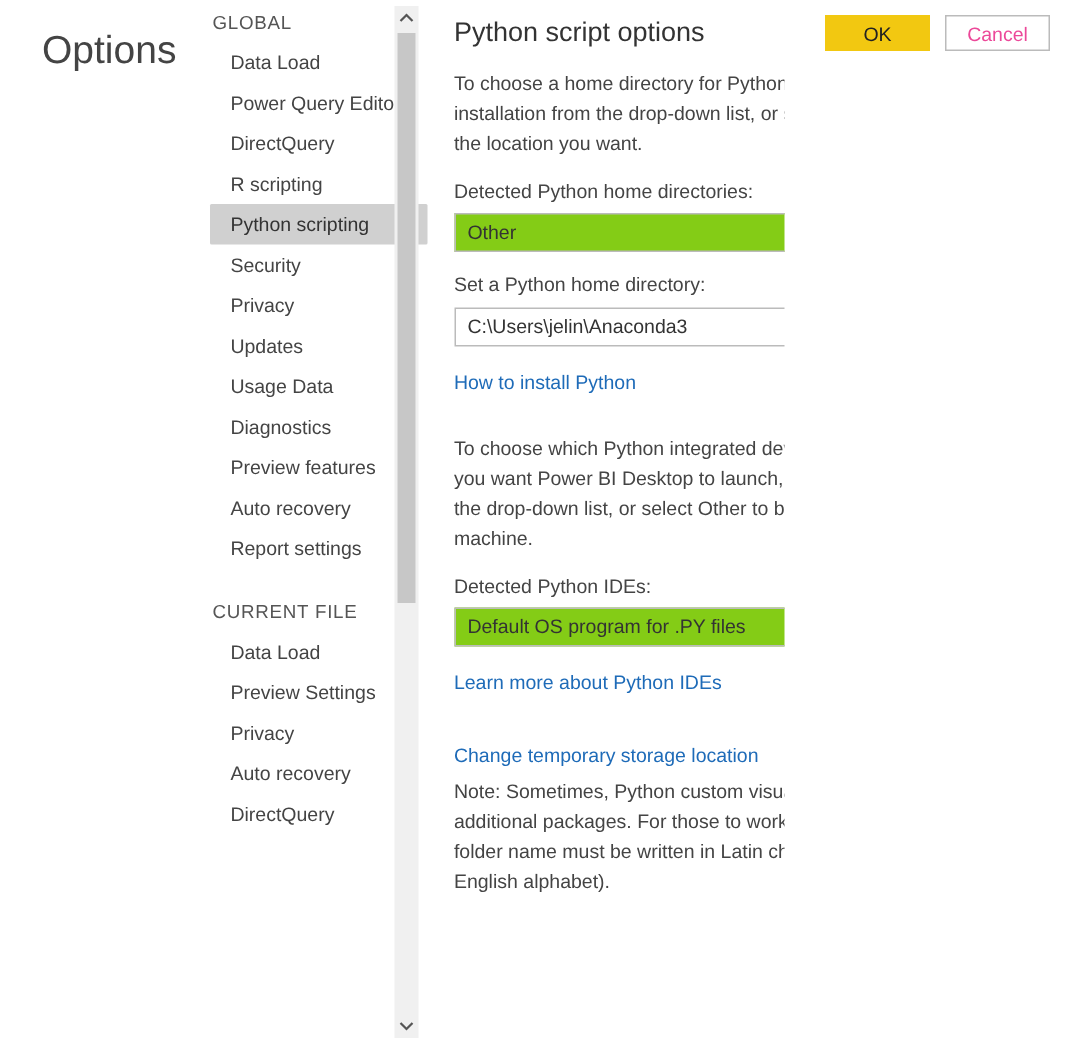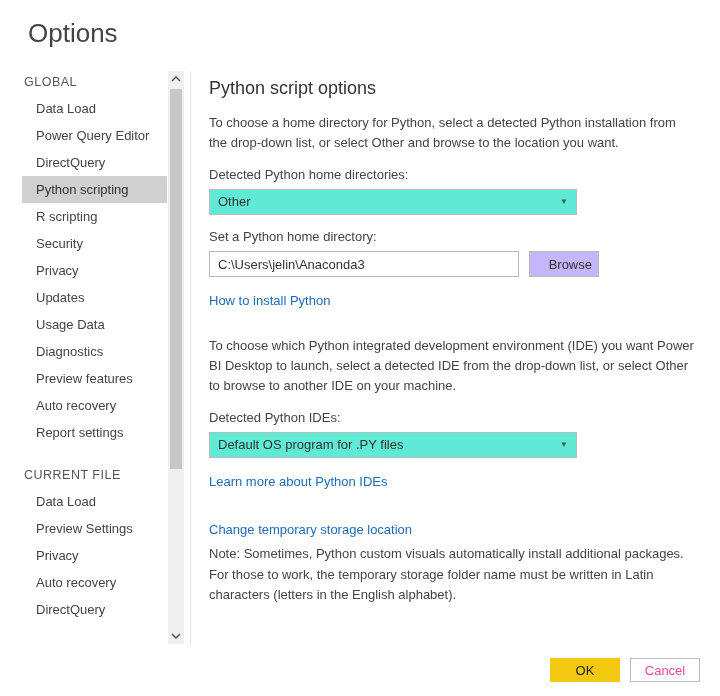--- a/index.html
+++ b/index.html
@@ -7,21 +7,21 @@
     margin: 0; padding: 0;
     font-family: "Segoe UI", Arial, sans-serif;
     font-size: 13px;
     color: #333;
     background: #fff;
     width: 720px; height: 696px;
     overflow: hidden;
   }
   .dialog {
     width: 720px; height: 696px;
-    display: flex; flex-direction: column;
+    display: flex; flex-direction: row;
   }
   .title {
     font-size: 26px;
     font-weight: 300;
     color: #444;
     padding: 18px 0 18px 28px;
   }
   .body {
     flex: 1;
     display: flex;
@@ -102,21 +102,21 @@
     margin-bottom: 4px;
     color: #444;
   }
   .dropdown {
     width: 368px;
     height: 26px;
     border: 1px solid #bbb;
     display: flex; align-items: center; justify-content: space-between;
     padding: 0 8px;
     color: #333;
-    background: #5eead4;
+    background: #84cc16;
     cursor: pointer;
     font-size: 13px;
   }
   .dropdown .caret {
     font-size: 8px; color: #555;
   }
   .input-row {
     display: flex; align-items: center;
   }
   .text-input {
@@ -176,22 +176,22 @@
 <div class="dialog">
   <div class="title">Options</div>
 
   <div class="body">
     <div class="sidebar">
       <div class="sidebar-inner">
         <div class="section-title">GLOBAL</div>
         <div class="nav-item">Data Load</div>
         <div class="nav-item">Power Query Editor</div>
         <div class="nav-item">DirectQuery</div>
+        <div class="nav-item">R scripting</div>
         <div class="nav-item selected">Python scripting</div>
-        <div class="nav-item">R scripting</div>
         <div class="nav-item">Security</div>
         <div class="nav-item">Privacy</div>
         <div class="nav-item">Updates</div>
         <div class="nav-item">Usage Data</div>
         <div class="nav-item">Diagnostics</div>
         <div class="nav-item">Preview features</div>
         <div class="nav-item">Auto recovery</div>
         <div class="nav-item">Report settings</div>
 
         <div class="section-title" style="margin-top:14px;">CURRENT FILE</div>

